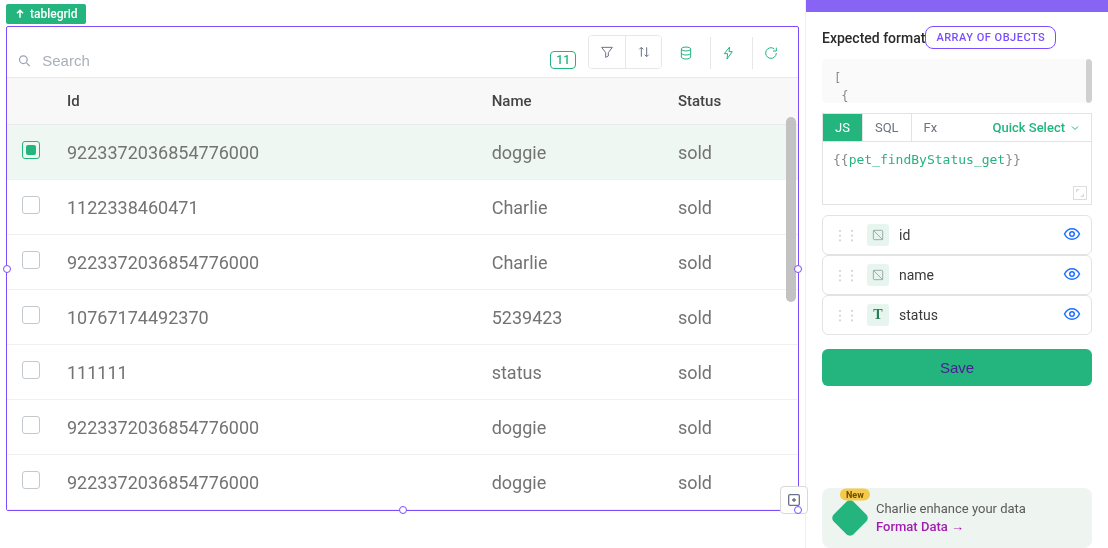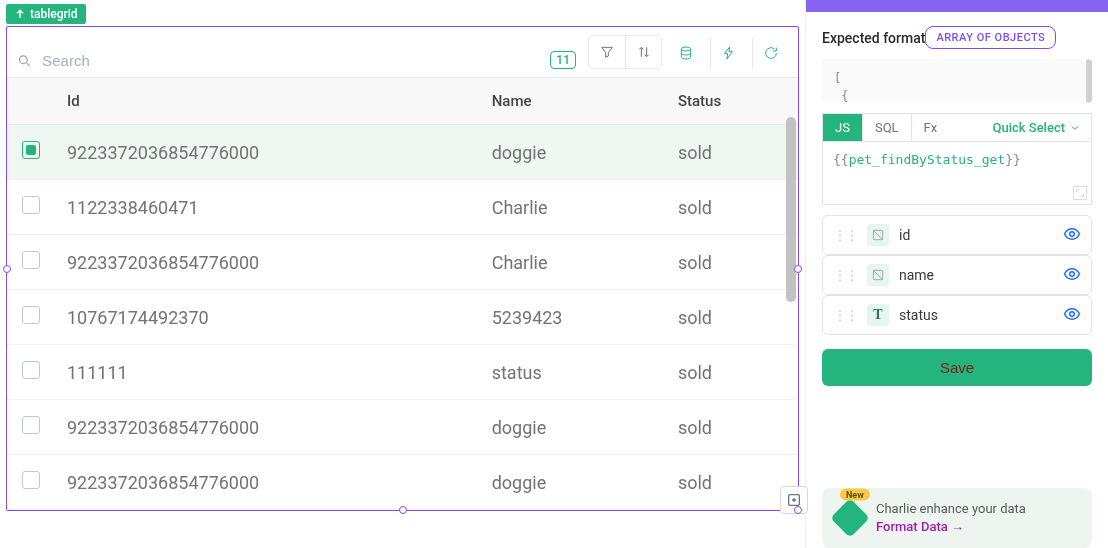--- a/index.html
+++ b/index.html
@@ -65,21 +65,21 @@
 .code-corner { position:absolute; right:4px; bottom:4px; width:14px; height:14px; border:1px solid #ddd; display:flex; align-items:center; justify-content:center; }
 .code-corner svg{width:10px;height:10px;stroke:#888;fill:none;}
 .col-item { display:flex; align-items:center; gap:10px; border:1px solid #e3e3e3; border-radius:6px; padding:8px 10px; }
 .grip { color:#c8c8c8; cursor:grab; font-size:14px; letter-spacing:-2px; }
 .col-ico { width:22px; height:22px; border-radius:3px; background:#e6f5ee; display:flex; align-items:center; justify-content:center; }
 .col-ico.txt { font-family:Georgia, serif; color:#2b7a5b; font-size:14px; font-weight:600; }
 .col-ico svg{width:14px;height:14px;stroke:#6a7383;fill:none;}
 .col-label { flex:1; color:#3a3a3a; font-size:14px; }
 .eye { color:#1f6fff; }
 .eye svg{width:18px;height:18px;stroke:#1f6fff;fill:none;}
-.save-btn { background:#24b47e; color:#7f1d1d; border:none; border-radius:6px; padding:10px; font-size:15px; font-weight:500; cursor:pointer; margin-top:4px; }
+.save-btn { background:#24b47e; color:#4c1d95; border:none; border-radius:6px; padding:10px; font-size:15px; font-weight:500; cursor:pointer; margin-top:4px; }
 .hint-box { background:#eef5f0; border-radius:8px; padding:12px 14px; display:flex; gap:12px; align-items:center; margin:12px 16px 0 16px; }
 .hint-ico { position:relative; width:28px; height:28px; background:#24b47e; border-radius:5px; transform:rotate(45deg); display:flex; align-items:center; justify-content:center; }
 .hint-ico svg{transform:rotate(-45deg);width:14px;height:14px;fill:#fff;}
 .new-tag { position:absolute; top:-12px; left:-14px; transform:rotate(-45deg); background:#f5c94a; color:#6b4c00; font-size:9px; font-weight:700; padding:1px 6px; border-radius:8px; }
 .hint-txt { font-size:13px; color:#5a5a5a; line-height:1.4; }
 .hint-link { color:#a21caf; font-weight:500; }
 </style>
 </head>
 <body>
 

